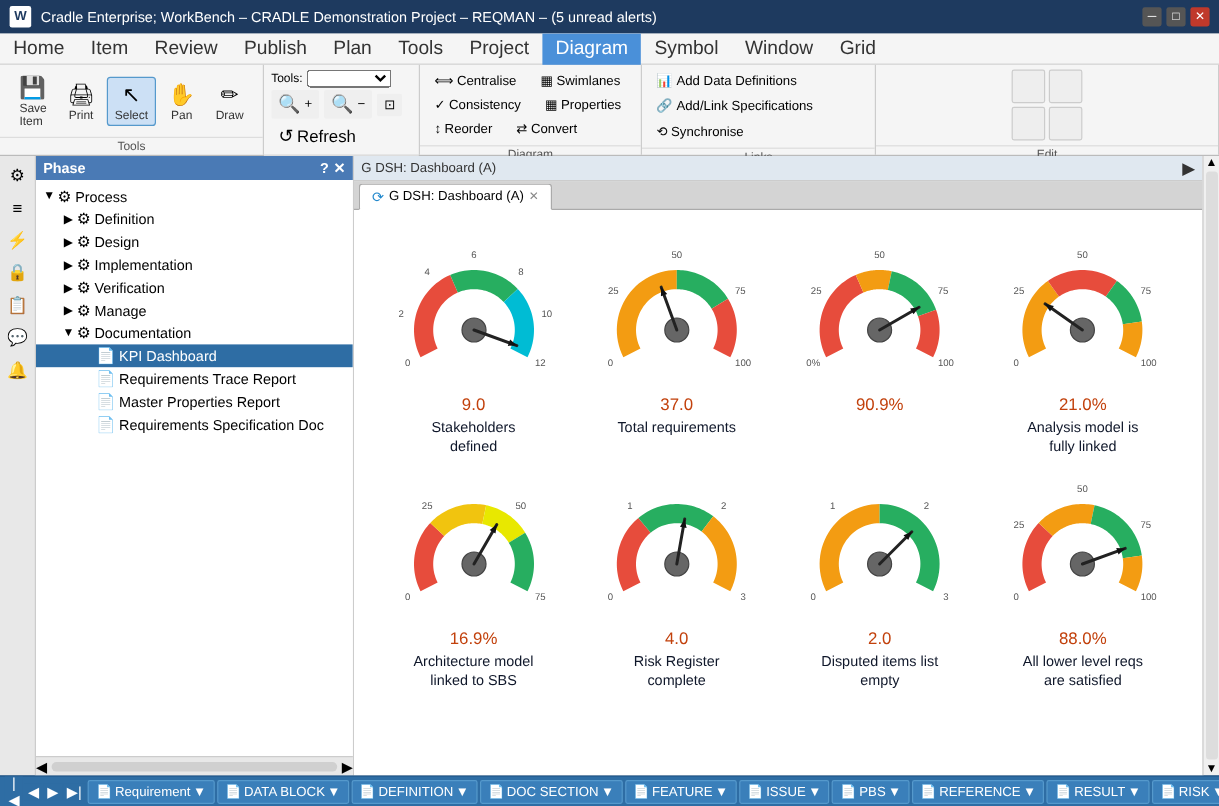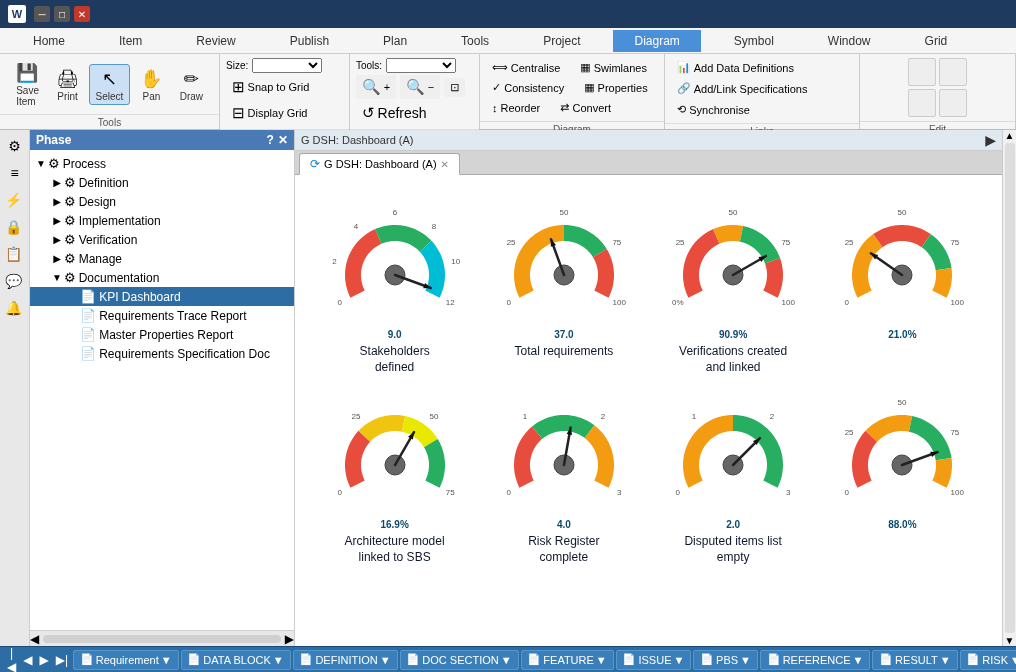--- a/index.html
+++ b/index.html
@@ -8,21 +8,21 @@
     
     #titlebar { background: #1e3a5f; color: white; height: 28px; display: flex; align-items: center; padding: 0 8px; font-size: 12px; }
     #titlebar .logo { width: 18px; height: 18px; background: #fff; border-radius: 2px; margin-right: 8px; display: flex; align-items: center; justify-content: center; font-weight: bold; color: #1e3a5f; font-size: 11px; }
     #titlebar .title { flex: 1; }
     #titlebar .win-btns { display: flex; gap: 4px; }
     #titlebar .win-btn { width: 16px; height: 16px; border: none; cursor: pointer; font-size: 10px; display: flex; align-items: center; justify-content: center; background: #555; color: white; border-radius: 2px; }
     #titlebar .win-btn.close { background: #c0392b; }
 
     
     #menubar { background: #f5f5f5; height: 26px; display: flex; align-items: center; border-bottom: 1px solid #ccc; }
-    .menu-item { padding: 4px 21px; cursor: pointer; font-size: 12px; color: #333; margin-left: 12px; }
+    .menu-item { padding: 4px 11px; cursor: pointer; font-size: 16px; color: #333; }
     .menu-item.active { background: #4a90d9; color: white; }
     .tb-btn { display: flex; flex-direction: column; align-items: center; cursor: pointer; padding: 2px 6px; border: 1px solid transparent; border-radius: 3px; min-width: 36px; background: none; }
     .tb-btn.active { background: #cce0f5; border-color: #5599cc; }
     .tb-icon { width: 24px; height: 24px; display: flex; align-items: center; justify-content: center; font-size: 18px; }
     .tb-label { font-size: 10px; color: #333; white-space: nowrap; }
 
     
     #main { display: flex; height: calc(672px - 28px - 26px - 76px - 26px); }
 
     
@@ -44,21 +44,21 @@
     .breadcrumb-bar { background: #e0e8f0; padding: 2px 6px; font-size: 11px; color: #333; border-bottom: 1px solid #ccc; display: flex; align-items: center; }
     .tab { padding: 3px 10px; background: #ddd; border: 1px solid #aaa; border-bottom: none; border-radius: 3px 3px 0 0; cursor: pointer; font-size: 11px; display: flex; align-items: center; gap: 4px; }
     .tab.active { background: white; border-bottom: 1px solid white; margin-bottom: -1px; }
     .tab .tab-close { cursor: pointer; font-size: 10px; color: #888; }
     .tab .tab-icon { font-size: 12px; color: #2288cc; }
 
     #diagram-area { flex: 1; background: white; overflow: auto; padding: 10px; }
     .gauge-grid { display: grid; grid-template-columns: repeat(4, 1fr); gap: 10px; padding: 10px; }
     .gauge-cell { display: flex; flex-direction: column; align-items: center; gap: 4px; }
     .gauge-label { text-align: center; font-size: 12px; color: #0f172a; line-height: 1.3; }
-    .gauge-value { font-size: 10px; font-weight: bold; color: #0c4a6e; }
+    .gauge-value { font-size: 14px; font-weight: normal; color: #c2410c; }
 
     
     #statusbar { height: 26px; background: #2e6da4; color: white; display: flex; align-items: center; padding: 0 4px; gap: 2px; border-top: 1px solid #1a4a7a; font-size: 11px; overflow: hidden; }
     .status-btn { background: #3a7fba; border: 1px solid #5599cc; color: white; padding: 1px 6px; font-size: 11px; cursor: pointer; white-space: nowrap; display: flex; align-items: center; gap: 2px; border-radius: 2px; height: 20px; }
     .status-nav { display: flex; align-items: center; gap: 1px; }
     .nav-btn { background: #2e6da4; border: none; color: white; cursor: pointer; font-size: 12px; padding: 0 3px; }
 
     
     ::-webkit-scrollbar { width: 12px; height: 12px; }
     ::-webkit-scrollbar-track { background: #f0f0f0; }
@@ -79,20 +79,21 @@
     .vert-section-label { text-align: center; font-size: 10px; color: #555; padding: 2px 0; border-top: 1px solid #ddd; }
 
     .icon-btn { display: flex; align-items: center; gap: 3px; padding: 2px 5px; cursor: pointer; border: 1px solid transparent; border-radius: 2px; font-size: 11px; white-space: nowrap; }
     .icon-btn .ico { font-size: 15px; }
   </style>
 </head>
 <body>
 
 <div id="titlebar">
   <div class="logo">W</div>
+  <div class="title">Cradle Enterprise; WorkBench – CRADLE Demonstration Project – REQMAN – (5 unread alerts)</div>
   <div class="win-btns">
     <button class="win-btn">─</button>
     <button class="win-btn">□</button>
     <button class="win-btn close">✕</button>
   </div>
 </div>
 
 <div id="menubar">
     <div class="menu-item">Home</div>
     <div class="menu-item">Item</div>
@@ -128,37 +129,20 @@
         <div class="tb-label">Pan</div>
       </div>
       <div class="tb-btn">
         <div class="tb-icon">✏</div>
         <div class="tb-label">Draw</div>
       </div>
     </div>
     <div class="vert-section-label">Tools</div>
   </div>
 
-  <div class="vert-section" style="min-width:130px;">
-    <div class="vert-section-content" style="flex-direction:column; align-items:flex-start; gap:2px; padding:4px 6px;">
-      <div style="display:flex;align-items:center;gap:4px;">
-        <span style="font-size:10px;">Size:</span>
-        <select style="font-size:10px;width:70px;"><option></option></select>
-      </div>
-      <div class="icon-btn">
-        <span class="ico">⊞</span>
-        <span style="font-size:11px;">Snap to Grid</span>
-      </div>
-      <div class="icon-btn">
-        <span class="ico">⊟</span>
-        <span style="font-size:11px;">Display Grid</span>
-      </div>
-    </div>
-    <div class="vert-section-label">Grid</div>
-  </div>
 
   <div class="vert-section" style="min-width:130px;">
     <div class="vert-section-content" style="flex-direction:column; align-items:flex-start; gap:2px; padding:4px 6px;">
       <div style="display:flex;align-items:center;gap:4px;">
         <span style="font-size:10px;">Tools:</span>
         <select style="font-size:10px;width:70px;"><option></option></select>
       </div>
       <div style="display:flex;gap:4px;align-items:center;">
         <button class="icon-btn"><span class="ico">🔍</span>+</button>
         <button class="icon-btn"><span class="ico">🔍</span>−</button>
@@ -373,38 +357,38 @@
               <text x="14.757595500321194" y="108.1474109838519" text-anchor="middle" dominant-baseline="middle" font-size="8" fill="#555">0%</text>
               <text x="17.136309810046278" y="47.60508898761118" text-anchor="middle" dominant-baseline="middle" font-size="8" fill="#555">25</text>
               <text x="69.99999999999999" y="18" text-anchor="middle" dominant-baseline="middle" font-size="8" fill="#555">50</text>
               <text x="122.86369018995373" y="47.60508898761118" text-anchor="middle" dominant-baseline="middle" font-size="8" fill="#555">75</text>
               <text x="125.24240449967883" y="108.14741098385188" text-anchor="middle" dominant-baseline="middle" font-size="8" fill="#555">100</text>
               <circle cx="70" cy="80" r="10" fill="#666" stroke="#444" stroke-width="1"></circle>
               <line x1="70" y1="80" x2="102.90896534380867" y2="61" stroke="#222" stroke-width="2.5" stroke-linecap="round"></line>
               <polygon points="102.90896534380867,61 98.24678751731761,66.92487113059643 95.4467875173176,62.07512886940357" fill="#111"></polygon>
             </svg>
             <div class="gauge-value">90.9%</div>
-            <div class="gauge-label">Verifications created<br>and linked</div>
           </div>
           <div class="gauge-cell">
             <svg width="140" height="130" viewBox="0 0 140 130">
               <path d="M 25.449673790581613 102.69952498697734 L 24.4190689946641 100.55185462888467 L 23.49192624295293 98.3575345678299 L 22.67035001383954 96.12154558928955 L 21.956205165155076 93.84896306108612 L 21.351112701215904 91.54494541304564 L 20.856446093381038 89.21472242811667 L 20.47332816247311 86.86358337152838 L 20.202628530139357 84.49686498493222 L 20.04496164493775 82.11993937277921 L 20.000685387628664 79.73820180842903 L 20.069900258837897 77.35705848766868 L 20.252449150934993 74.98191425743926 L 20.547917704644533 72.61816034762401 L 20.955635249581093 70.27116213374549 L 21.474676326572876 67.94624695834807 L 22.10386278831863 65.64869203870983 L 22.841766473609624 63.38371248833148 L 23.686712449046667 61.15644947939188 L 24.636782810893813 58.97195857303916 L 25.68982103843927 56.835198244006904 L 26.843436888981806 54.751018625601866 L 28.09501182333208 52.724150500610946 L 29.441704949513337 50.75919456311662 L 30.88045947117059 48.86061097559438 L 32.408009626051125 47.03270924499656 L 34.02088809880693 45.2796384408021 L 35.715433891293195 43.60537777723592 L 37.48780063249854 42.013727581034786 L 39.33396530924436 40.508300665261665 L 41.24973739783606 39.09251412874884 L 50.449821430528516 52.182909607549206 L 50.449821430528516 52.182909607549206 L 49.14709641028617 53.14564445237794 L 47.89170443009901 54.16933475510365 L 46.68649504607937 55.25165688852043 L 45.53420390718871 56.390154139745434 L 44.437446545714764 57.58224228659766 L 43.398712440396 58.82521546340418 L 42.42035936566907 60.1162523029193 L 41.504608039865815 61.452422340415445 L 40.65353708450763 62.83069266540927 L 39.869078306138704 64.2479348059247 L 39.15301231140779 65.70093182966663 L 38.50696446535173 67.18638564598648 L 37.93240120205454 68.70092449206541 L 37.43062669605667 70.24111058632268 L 37.002779902069555 71.80344793167669 L 36.649831969715144 73.38439025094694 L 36.37258403915828 74.98034903638433 L 36.1716654226358 76.5877016950587 L 36.04753217600977 78.2027997716147 L 36.00046606358749 79.82197722973173 L 36.03057391855767 81.44155877348986 L 36.137787400494766 83.0578681897539 L 36.32186315048171 84.66723669263929 L 36.58238334349911 86.26601125111934 L 36.918756636826814 87.85056288087102 L 37.33021951230545 89.41729488153857 L 37.81583800941089 90.96265100071689 L 38.374509845207996 92.48312350612433 L 39.004966916371586 93.97526114764158 L 39.70577817759549 95.43567699114459 Z" fill="#f39c12"></path>
               <path d="M 41.24973739783606 39.09251412874884 L 42.943937393656206 37.952770885091546 L 44.68325963234338 36.8831511221348 L 46.464803391733376 35.88543867825233 L 48.28559753550974 34.961297469730106 L 50.14260546826094 34.11226871580095 L 52.03273019970545 33.33976836830508 L 53.95281950963951 32.64508475026279 L 55.899671204993524 32.02937640729786 L 57.87003846022962 31.493670175494714 L 59.86063523217438 31.03885946891171 L 61.86814174025583 30.66570278960659 L 63.8892100030055 30.37482246265882 L 65.9204694215921 30.166703598298504 L 67.95853240107448 30.041693282873 L 69.99999999999999 30 L 72.0414675989255 30.041693282873 L 74.07953057840788 30.166703598298504 L 76.11078999699448 30.374822462658813 L 78.13185825974419 30.6657027896066 L 80.1393647678256 31.03885946891171 L 82.12996153977035 31.493670175494707 L 84.10032879500646 32.02937640729785 L 86.04718049036047 32.64508475026278 L 87.96726980029453 33.33976836830507 L 89.85739453173903 34.11226871580095 L 91.71440246449023 34.961297469730106 L 93.5351966082666 35.88543867825233 L 95.3167403676566 36.8831511221348 L 97.05606260634379 37.95277088509154 L 98.75026260216393 39.092514128748824 L 89.55017856947147 52.1829096075492 L 89.55017856947147 52.1829096075492 L 88.39812257231378 51.407884201862245 L 87.2153834500065 50.68054276305166 L 86.00393369362129 50.00209830121158 L 84.76579367585336 49.37368227941647 L 83.50302828158254 48.79634272674464 L 82.21774346420028 48.27104249044745 L 80.91208273344512 47.798657630178695 L 79.58822358060439 47.37997595696254 L 78.24837384704384 47.0156957193364 L 76.89476804212141 46.70642443885996 L 75.52966361662605 46.452677896932485 L 74.15533719795624 46.254879274607994 L 72.77408079331735 46.11335844684299 L 71.38819796726933 46.02835143235364 L 70 46 L 68.61180203273065 46.02835143235364 L 67.22591920668263 46.11335844684299 L 65.84466280204374 46.254879274607994 L 64.47033638337396 46.452677896932485 L 63.10523195787858 46.70642443885996 L 61.75162615295615 47.01569571933641 L 60.41177641939559 47.37997595696255 L 59.08791726655487 47.798657630178695 L 57.782256535799704 48.271042490447456 L 56.49697171841744 48.79634272674465 L 55.234206324146626 49.37368227941647 L 53.996066306378694 50.00209830121159 L 52.784616549993494 50.68054276305166 L 51.60187742768622 51.40788420186225 L 50.449821430528516 52.182909607549206 Z" fill="#e74c3c"></path>
               <path d="M 98.75026260216393 39.092514128748824 L 99.85326281945987 39.89036650588472 L 100.93413367405489 40.71795099748865 L 101.99207394755892 41.574654139046174 L 103.0262994193603 42.459840881227464 L 104.03604344794587 43.37285506063104 L 105.02055753919029 44.31301988617892 L 105.97911190119306 45.27963844080209 L 106.9109959852522 46.271994198045206 L 107.81551901257359 47.28935155320694 L 108.6920104863253 48.33095636862249 L 109.5398206886576 49.39603653268413 L 110.35832116232001 50.483802532185265 L 111.14690517651859 51.5934480375638 L 111.90498817666793 52.724150500610946 L 112.63200821770462 53.875071764202566 L 113.32742638064093 55.045358683600746 L 113.99072717204994 56.234143758865606 L 114.62141890618588 57.44054577790773 L 115.21903406945663 58.66367046970542 L 115.78312966697806 59.90261116720198 L 116.31328755095333 61.15644947939186 L 116.8091147306339 62.424255972097406 L 117.27024366363206 63.70509085693162 L 117.69633252836967 64.99800468793615 L 118.08706547746056 66.30203906537834 L 118.44215287183907 67.61622734618508 L 118.76133149546116 68.93959536048762 L 119.04436475041891 70.27116213374548 L 119.29104283232363 71.60994061391466 L 119.50118288582787 72.95493840312085 L 103.66080436236295 75.20935811412218 L 103.66080436236295 75.20935811412218 L 103.51790912598005 74.29475961746196 L 103.35016803028486 73.38439025094692 L 103.15770541691359 72.47892484513157 L 102.94066395285057 71.57903459540586 L 102.69920452467318 70.68538656445727 L 102.43350611929137 69.79864318779659 L 102.1437656912698 68.9194617827135 L 101.83019801683105 68.04849406102623 L 101.49303553464827 67.18638564598646 L 101.13252817354507 66.33377559369734 L 100.74894316723051 65.49129591939969 L 100.3425648562064 64.65957112897726 L 99.91369447699395 63.83921775602861 L 99.46264993883582 63.03084390484851 L 98.98976558803913 62.23504879965775 L 98.49539196013419 61.452422340415445 L 97.97989552003264 60.68354466554338 L 97.4436583903776 59.92898572188598 L 96.88707806828717 59.18930484222521 L 96.3105671307012 58.46505033066329 L 95.71455292855003 57.75675905618072 L 95.09947726997149 57.064956054670745 L 94.46579609281127 56.39015413974542 L 93.8139791266494 55.732853522601665 L 93.1445095446032 55.09354144122911 L 92.45788360516501 54.472691799234674 L 91.75461028434006 53.8707648145514 L 91.03521089835733 53.28820667829228 L 90.30021871723271 52.72544922400161 L 89.55017856947147 52.1829096075492 Z" fill="#27ae60"></path>
               <path d="M 119.50118288582787 72.95493840312085 L 119.63471511727869 73.96716855642505 L 119.74755084906501 74.98191425743924 L 119.83964303136133 75.99875238125954 L 119.91095326391059 77.01725893049147 L 119.96145181203615 78.03700921204654 L 119.99111761904045 79.05757801422959 L 119.99993831498517 80.07853978404152 L 119.9879102218492 81.09946880462522 L 119.95503835506224 82.1199393727792 L 119.90133642141357 83.13952597646563 L 119.82682681333657 84.15780347223915 L 119.73154059957162 85.17434726252111 L 119.6155175122112 86.18873347264716 L 119.47880593013255 87.20053912761259 L 119.32146285882479 88.20934232844311 L 119.14355390661896 89.21472242811666 L 118.94515325733104 90.21626020696306 L 118.72634363932886 91.21353804746906 L 118.4872162910365 92.20614010841449 L 118.2278709228899 93.19365249826865 L 117.94841567576012 94.17566344777282 L 117.64896707586094 95.15176348163871 L 117.32964998616046 96.12154558928954 L 116.990597554316 97.08460539457414 L 116.6319511571547 98.04054132438208 L 116.25386034172291 98.98895477609003 L 115.85648276292835 99.92945028376985 L 115.43998411780201 100.86163568308825 L 115.00453807640619 101.78512227483026 L 114.5503262094184 102.69952498697734 L 100.29422182240451 95.43567699114459 L 100.29422182240451 95.43567699114459 L 100.60308589195621 94.81388314688456 L 100.89918920010537 94.1859122645 L 101.18240827879129 93.5520261929635 L 101.45262503237159 92.91248924774122 L 101.7097267868652 92.26756810057982 L 101.95360633693488 91.61753166831042 L 102.18416199058912 90.96265100071689 L 102.40129761158543 90.30319916751432 L 102.60492265951687 89.63945114448552 L 102.79495222756513 88.97168369882267 L 102.97130707790481 88.30017527372185 L 103.13391367474362 87.62520587227895 L 103.2827042149851 86.94705694073488 L 103.4176166565009 86.26601125111932 L 103.53859474400085 85.58235278334132 L 103.64558803249014 84.89636660677657 L 103.73855190830362 84.20833876140007 L 103.8174476077087 83.51855613851436 L 103.88224223306887 82.82730636112262 L 103.93290876656124 82.13487766399663 L 103.96942608144232 81.44155877348985 L 103.99177895085745 80.74763878714515 L 103.99995805418992 80.05340705314823 L 103.99395998094751 79.35915304967612 L 103.97378723218458 78.66516626419165 L 103.9394482194592 77.97173607273419 L 103.8909572613257 77.27915161925648 L 103.8283345773642 76.58770169505868 L 103.75160627974951 75.89767461836902 L 103.66080436236295 75.20935811412218 Z" fill="#f39c12"></path>
               <text x="14.757595500321194" y="108.1474109838519" text-anchor="middle" dominant-baseline="middle" font-size="8" fill="#555">0</text>
               <text x="17.136309810046278" y="47.60508898761118" text-anchor="middle" dominant-baseline="middle" font-size="8" fill="#555">25</text>
               <text x="69.99999999999999" y="18" text-anchor="middle" dominant-baseline="middle" font-size="8" fill="#555">50</text>
               <text x="122.86369018995373" y="47.60508898761118" text-anchor="middle" dominant-baseline="middle" font-size="8" fill="#555">75</text>
               <text x="125.24240449967883" y="108.14741098385188" text-anchor="middle" dominant-baseline="middle" font-size="8" fill="#555">100</text>
               <circle cx="70" cy="80" r="10" fill="#666" stroke="#444" stroke-width="1"></circle>
               <line x1="70" y1="80" x2="38.87222231701832" y2="58.20409541866024" stroke="#222" stroke-width="2.5" stroke-linecap="round"></line>
               <polygon points="38.87222231701832,58.20409541866024 46.21230064882419,59.925504749108384 43.000272605258324,64.51275619712673" fill="#111"></polygon>
             </svg>
             <div class="gauge-value">21.0%</div>
+            <div class="gauge-label">Analysis model is<br>fully linked</div>
           </div>
           <div class="gauge-cell">
             <svg width="140" height="130" viewBox="0 0 140 130">
               <path d="M 25.449673790581613 102.69952498697734 L 24.560015882197995 100.86163568308827 L 23.7461396582771 98.98895477609007 L 23.009402445684017 97.08460539457417 L 22.351032924139062 95.15176348163871 L 21.772129077110094 93.19365249826865 L 21.273656360671147 91.21353804746907 L 20.856446093381038 89.21472242811667 L 20.521194069867455 87.20053912761261 L 20.268459400428384 85.17434726252112 L 20.098663578586425 83.13952597646568 L 20.012089778150795 81.09946880462526 L 20.008882380959548 79.05757801422959 L 20.089046736089408 77.01725893049148 L 20.252449150934993 74.98191425743926 L 20.498817114172127 72.95493840312086 L 20.82773975023352 70.93971181864313 L 21.23866850453883 68.93959536048763 L 21.730918058336307 66.95792468550516 L 22.30366747163032 64.99800468793619 L 22.955961552288727 63.06310398773543 L 23.686712449046667 61.15644947939188 L 24.494701465750218 59.28122095033579 L 25.378581093814105 57.440545777907744 L 26.336877259504 55.63749371373338 L 27.367991782295398 53.875071764202545 L 28.470205040209365 52.15621917559061 L 29.64167883767999 50.483802532185265 L 30.88045947117059 48.86061097559438 L 32.1844809874264 47.28935155320695 L 33.551568628929424 45.77264470356556 L 45.215066667672005 56.72539839842459 L 45.215066667672005 56.72539839842459 L 44.28544707144995 57.75675905618073 L 43.398712440396 58.82521546340418 L 42.55634160962239 59.92898572188598 L 41.75973942734237 61.066229039401605 L 41.010234411960866 62.23504879965773 L 40.30907653646272 63.433495725338695 L 39.65743514379359 64.65957112897726 L 39.05639699671015 65.91123024622834 L 38.50696446535173 67.18638564598648 L 38.010053855556336 68.48291071166008 L 37.56649388070862 69.79864318779661 L 37.177024279668686 71.1313887861435 L 36.84229458308641 72.47892484513159 L 36.562863030158795 73.83900403667732 L 36.33919563763705 75.2093581141222 L 36.1716654226358 76.5877016950587 L 36.0605517805408 77.9717360727342 L 36.00604001905249 79.35915304967612 L 36.00822104914254 80.74763878714518 L 36.06709123343877 82.13487766399666 L 36.1825523922913 83.51855613851436 L 36.35441196750987 84.89636660677657 L 36.58238334349911 86.26601125111934 L 36.866086325256376 87.62520587227897 L 37.20504777243487 88.97168369882267 L 37.598702388414566 90.30319916751432 L 38.04639366306513 91.61753166831043 L 38.54737496762843 92.91248924774125 L 39.10081079989463 94.18591226450002 L 39.70577817759549 95.43567699114459 Z" fill="#e74c3c"></path>
               <path d="M 33.551568628929424 45.77264470356556 L 34.73734205691912 44.55222214596132 L 35.96395655205411 43.37285506063107 L 37.229991454410296 42.235909385740825 L 38.53398044750811 41.14270192715147 L 39.87441325659434 40.094498833299426 L 41.24973739783606 39.09251412874884 L 42.65835997640139 38.13790830811305 L 44.09864953134348 37.23178699197467 L 45.568937925152234 36.37519964636015 L 47.067522275784256 35.569138367252556 L 48.592666928933845 34.81453673155007 L 50.14260546826094 34.11226871580095 L 51.71554276124729 33.463147683967456 L 53.30965703831144 32.86792544539109 L 54.923102002775224 32.327291384049936 L 56.55400896923671 31.841871660117093 L 58.20048902787431 31.412228484744375 L 59.86063523217438 31.03885946891171 L 61.532524807548754 30.722197047096117 L 63.21422137828475 30.462607976427826 L 64.9037772102475 30.260392911913677 L 66.59923546673757 30.115786058219733 L 68.29863247489159 30.02895489841636 L 69.99999999999999 30 L 71.70136752510835 30.02895489841636 L 73.40076453326236 30.115786058219733 L 75.09622278975249 30.260392911913677 L 76.78577862171518 30.46260797642781 L 78.46747519245122 30.72219704709611 L 80.1393647678256 31.03885946891171 L 76.89476804212141 46.70642443885996 L 76.89476804212141 46.70642443885996 L 75.75788313086683 46.491093992025355 L 74.61432946276632 46.31457342397091 L 73.46543149703169 46.1770671801013 L 72.3125198826184 46.07873451958942 L 71.15692991707367 46.01968933092312 L 70 46 L 68.84307008292629 46.01968933092312 L 67.68748011738155 46.07873451958942 L 66.5345685029683 46.1770671801013 L 65.38567053723364 46.31457342397092 L 64.24211686913316 46.49109399202536 L 63.10523195787858 46.70642443885996 L 61.97633253895453 46.96031536962617 L 60.85672609908096 47.252472728879624 L 59.74770936188715 47.58255814115395 L 58.650566786051776 47.95018930286594 L 57.566569077648154 48.354940425097865 L 56.49697171841744 48.79634272674465 L 55.44301351167502 49.273884977454045 L 54.40591514753329 49.78701408973174 L 53.38687778910352 50.3351357595249 L 52.387081681313575 50.91761515454277 L 51.407684783952945 51.53377764951687 L 50.449821430528516 52.182909607549206 L 49.51460101448415 52.86425920664361 L 48.60310670430552 53.577037310463 L 47.716394188999004 54.32041838230376 L 46.85549045539679 55.09354144122912 L 46.021392598705 55.8955110592537 L 45.215066667672005 56.72539839842459 Z" fill="#f1c40f"></path>
               <path d="M 80.1393647678256 31.03885946891171 L 81.46851370799686 31.33303796897234 L 82.789161369731 31.663291884335152 L 84.10032879500646 32.02937640729785 L 85.40104405322755 32.43102016996218 L 86.69034296168854 32.86792544539108 L 87.96726980029453 33.33976836830507 L 89.23087802000916 33.84619917515429 L 90.48023094450406 34.386842463388064 L 91.7144024644902 34.96129746973008 L 92.93247772421573 35.56913836725255 L 94.13355379962229 36.20991458102946 L 95.3167403676566 36.8831511221348 L 96.48116036624126 37.588348939738104 L 97.62595064441541 38.324985291036505 L 98.75026260216393 39.092514128748824 L 99.85326281945987 39.89036650588472 L 100.93413367405489 40.71795099748865 L 101.99207394755892 41.574654139046174 L 103.0262994193603 42.459840881227464 L 104.0360434479459 43.372855060631075 L 105.02055753919034 44.31301988617895 L 105.97911190119306 45.27963844080209 L 106.9109959852522 46.271994198045206 L 107.81551901257359 47.28935155320694 L 108.6920104863253 48.33095636862249 L 109.5398206886576 49.39603653268413 L 110.35832116232001 50.483802532185265 L 111.14690517651859 51.5934480375638 L 111.90498817666793 52.724150500610946 L 112.63200821770462 53.875071764202566 L 98.98976558803913 62.23504879965775 L 98.98976558803913 62.23504879965775 L 98.49539196013419 61.452422340415445 L 97.97989552003264 60.68354466554338 L 97.4436583903776 59.92898572188598 L 96.88707806828717 59.18930484222521 L 96.3105671307012 58.46505033066329 L 95.71455292855003 57.75675905618072 L 95.09947726997149 57.064956054670745 L 94.46579609281127 56.39015413974542 L 93.81397912664943 55.73285352260169 L 93.14450954460321 55.09354144122913 L 92.45788360516501 54.472691799234674 L 91.75461028434006 53.8707648145514 L 91.03521089835733 53.28820667829228 L 90.30021871723271 52.72544922400161 L 89.55017856947147 52.1829096075492 L 88.78564643820248 51.66098999790482 L 88.00718904904404 51.16007727902191 L 87.2153834500065 50.68054276305166 L 86.41081658374316 50.22274191510003 L 85.5940848524667 49.78701408973173 L 84.76579367585333 49.37368227941646 L 83.92655704226276 48.98305287510388 L 83.07699705360623 48.61541543910492 L 82.21774346420028 48.27104249044745 L 81.34943321394822 47.95018930286594 L 80.47270995619473 47.653093715574286 L 79.58822358060439 47.37997595696254 L 78.69662973141708 47.1310384813479 L 77.79858932143787 46.90646581890119 L 76.89476804212141 46.70642443885996 Z" fill="#e8e800"></path>
               <path d="M 112.63200821770462 53.875071764202566 L 113.49628219828348 55.34085494330171 L 114.31017896156075 56.83519824400693 L 115.07275585561229 58.356370923979306 L 115.78312966697806 59.90261116720198 L 116.44047764359621 61.4721281245082 L 117.04403844771127 63.06310398773543 L 117.59311303765239 64.67369609510364 L 118.08706547746057 66.30203906537838 L 118.52532367342712 67.94624695834806 L 118.90738003669028 69.60441545911205 L 119.23279207112253 71.2746240836504 L 119.50118288582787 72.95493840312085 L 119.71224163165527 74.64341228430632 L 119.8657238612229 76.33809014361842 L 119.96145181203615 78.03700921204654 L 119.99931461237134 79.73820180842903 L 119.97926840968698 81.43969761841316 L 119.90133642141357 83.13952597646568 L 119.76560890806327 84.8357181482892 L 119.57224306869053 86.52630961100256 L 119.32146285882477 88.20934232844316 L 119.01355873108609 89.8828670189563 L 118.6488872987841 91.54494541304564 L 118.2278709228899 93.19365249826865 L 117.75099722285934 94.82707874877853 L 117.21881851187405 96.44333233692917 L 116.6319511571547 98.04054132438208 L 115.99107486608689 99.61685583017805 L 115.2969318989868 101.17045017326161 L 114.5503262094184 102.69952498697734 L 100.29422182240451 95.43567699114459 L 100.29422182240451 95.43567699114459 L 100.80191369131101 94.3959061178179 L 101.27393090893909 93.33946196452108 L 101.7097267868652 92.26756810057982 L 102.10879658807436 91.18146598911184 L 102.47067811154434 90.0824135491694 L 102.79495222756513 88.97168369882267 L 103.08124336317319 87.85056288087104 L 103.32921993713855 86.72034957289029 L 103.53859474400085 85.58235278334135 L 103.70912528670956 84.43789053548174 L 103.84061405748302 83.28828834083666 L 103.93290876656124 82.13487766399666 L 103.98590251858715 80.97899438052094 L 103.99953393641252 79.82197722973174 L 103.97378723218458 78.66516626419165 L 103.90869222563157 77.50990129766052 L 103.80432430952558 76.3575203533283 L 103.66080436236295 75.20935811412218 L 103.47829860836333 74.06674437688227 L 103.2570184249494 72.93100251219619 L 102.99722009793044 71.80344793167669 L 102.69920452467319 70.6853865644573 L 102.36331686560362 69.57811334467047 L 101.98994614444366 68.4829107116601 L 101.57952479764543 67.40104712466558 L 101.13252817354507 66.33377559369734 L 100.64947398181636 65.28233222830593 L 100.13092169386131 64.24793480592471 L 99.57747189483277 63.23178136144516 L 98.98976558803913 62.23504879965775 Z" fill="#27ae60"></path>
               <text x="14.757595500321194" y="108.1474109838519" text-anchor="middle" dominant-baseline="middle" font-size="8" fill="#555">0</text>
               <text x="30.982135754910054" y="31.816950389667824" text-anchor="middle" dominant-baseline="middle" font-size="8" fill="#555">25</text>
               <text x="109.01786424508992" y="31.81695038966781" text-anchor="middle" dominant-baseline="middle" font-size="8" fill="#555">50</text>
@@ -456,20 +440,21 @@
               <text x="14.757595500321194" y="108.1474109838519" text-anchor="middle" dominant-baseline="middle" font-size="8" fill="#555">0</text>
               <text x="17.136309810046278" y="47.60508898761118" text-anchor="middle" dominant-baseline="middle" font-size="8" fill="#555">25</text>
               <text x="69.99999999999999" y="18" text-anchor="middle" dominant-baseline="middle" font-size="8" fill="#555">50</text>
               <text x="122.86369018995373" y="47.60508898761118" text-anchor="middle" dominant-baseline="middle" font-size="8" fill="#555">75</text>
               <text x="125.24240449967883" y="108.14741098385188" text-anchor="middle" dominant-baseline="middle" font-size="8" fill="#555">100</text>
               <circle cx="70" cy="80" r="10" fill="#666" stroke="#444" stroke-width="1"></circle>
               <line x1="70" y1="80" x2="105.70831958986452" y2="67.0032345536246" stroke="#222" stroke-width="2.5" stroke-linecap="round"></line>
               <polygon points="105.70831958986452,67.0032345536246 100.08812764567503,72.02851489510482 98.17281484305127,66.76623621870374" fill="#111"></polygon>
             </svg>
             <div class="gauge-value">88.0%</div>
+            <div class="gauge-label">All lower level reqs<br>are satisfied</div>
           </div>
         </div>
     </div>
   </div>
 
   <div style="width:14px;background:#f0f0f0;border-left:1px solid #ccc;display:flex;flex-direction:column;align-items:center;">
     <button style="background:none;border:none;cursor:pointer;font-size:10px;width:14px;">▲</button>
     <div style="flex:1;background:#ddd;width:10px;margin:2px;border-radius:3px;"></div>
     <button style="background:none;border:none;cursor:pointer;font-size:10px;width:14px;">▼</button>
   </div>

